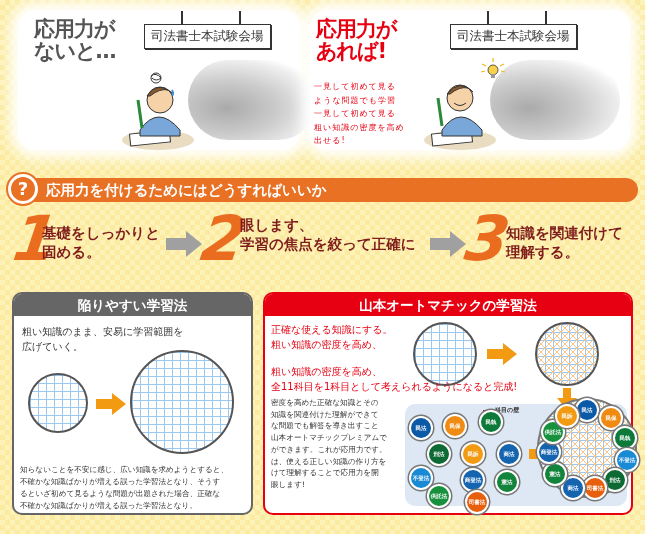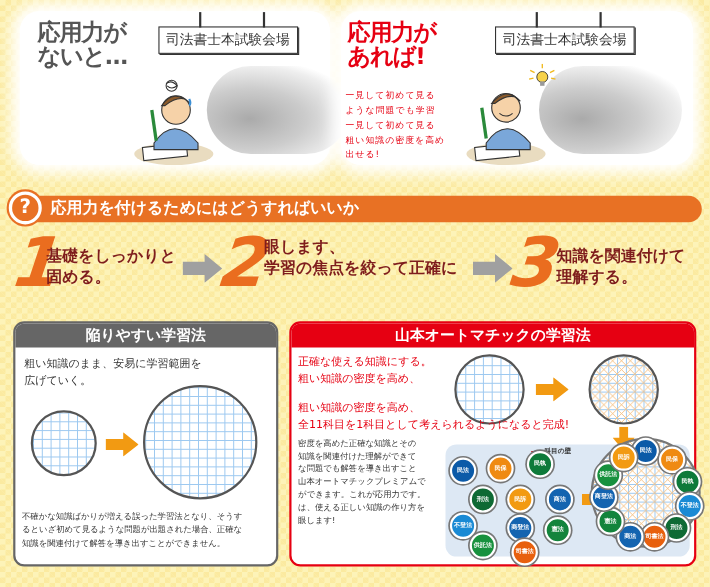--- a/index.html
+++ b/index.html
@@ -124,23 +124,24 @@
   <div class="abs" style="left:8px;top:30px;font-size:10px;line-height:15px;color:#333">
     <div>粗い知識のまま、安易に学習範囲を</div>
     <div>広げていく。</div>
   </div>
   <div class="circle" style="left:14px;top:79px;width:60px;height:60px"></div>
   <svg class="oarrow" style="left:82px;top:99px" width="30" height="22" viewBox="0 0 30 22">
       <path d="M0 6 H16 V0 L30 11 L16 22 V16 H0 Z" fill="#f29a12"></path>
     </svg>
   <div class="circle" style="left:116px;top:56px;width:104px;height:104px"></div>
   <div class="abs small" style="left:6px;top:170px;width:232px;font-size:7.6px;line-height:12px">
+    <div>知らないことを不安に感じ、広い知識を求めようとすると、</div>
     <div>不確かな知識ばかりが増える誤った学習法となり、そうす</div>
     <div>るといざ初めて見るような問題が出題された場合、正確な</div>
-    <div>知識を関連付けて解答を導き出すことができません。</div>
+    <div>不確かな知識ばかりが増える誤った学習法となり。</div>
   </div>
 </div>
 
 <div class="box" style="left:263px;top:292px;width:370px;height:223px;border:2px solid #e60012">
   <div class="box-head" style="background:#e60012">山本オートマチックの学習法</div>
   <div class="abs" style="left:6px;top:28px;font-size:10px;line-height:15px;color:#e60012">
     <div>正確な使える知識にする。</div>
     <div>粗い知識の密度を高め、</div>
   </div>
   <div class="circle" style="left:148px;top:28px;width:64px;height:64px"></div>
@@ -155,20 +156,21 @@
     <div>粗い知識の密度を高め、</div>
     <div>全11科目を1科目として考えられるようになると完成!</div>
   </div>
   <div class="abs small" style="left:6px;top:103px;width:130px;font-size:7.6px;line-height:11.7px">
     <div>密度を高めた正確な知識とその</div>
     <div>知識を関連付けた理解ができて</div>
     <div>な問題でも解答を導き出すこと</div>
     <div>山本オートマチックプレミアムで</div>
     <div>ができます。これが応用力です。</div>
     <div>は、使える正しい知識の作り方を</div>
+    <div>けて理解することで応用力を開</div>
     <div>眼します!</div>
   </div>
 
   <div class="abs" style="left:140px;top:110px;width:222px;height:102px;background:#dde8f4;border-radius:10px">
     <div class="abs" style="left:90px;top:2px;font-size:6px;color:#333;font-weight:bold">科目の壁</div>
     <div class="abs" style="left:78px;top:6px;width:12px;height:1px;background:#c00"></div>
     <div class="abs" style="left:4px;top:0;width:120px;height:102px">
       <div class="subj" style="left:0;top:12px;background:#0b5aa8">民法</div>
       <div class="subj" style="left:34px;top:10px;background:#ef8a12">民保</div>
       <div class="subj" style="left:70px;top:6px;background:#0e7a3a">民執</div>

